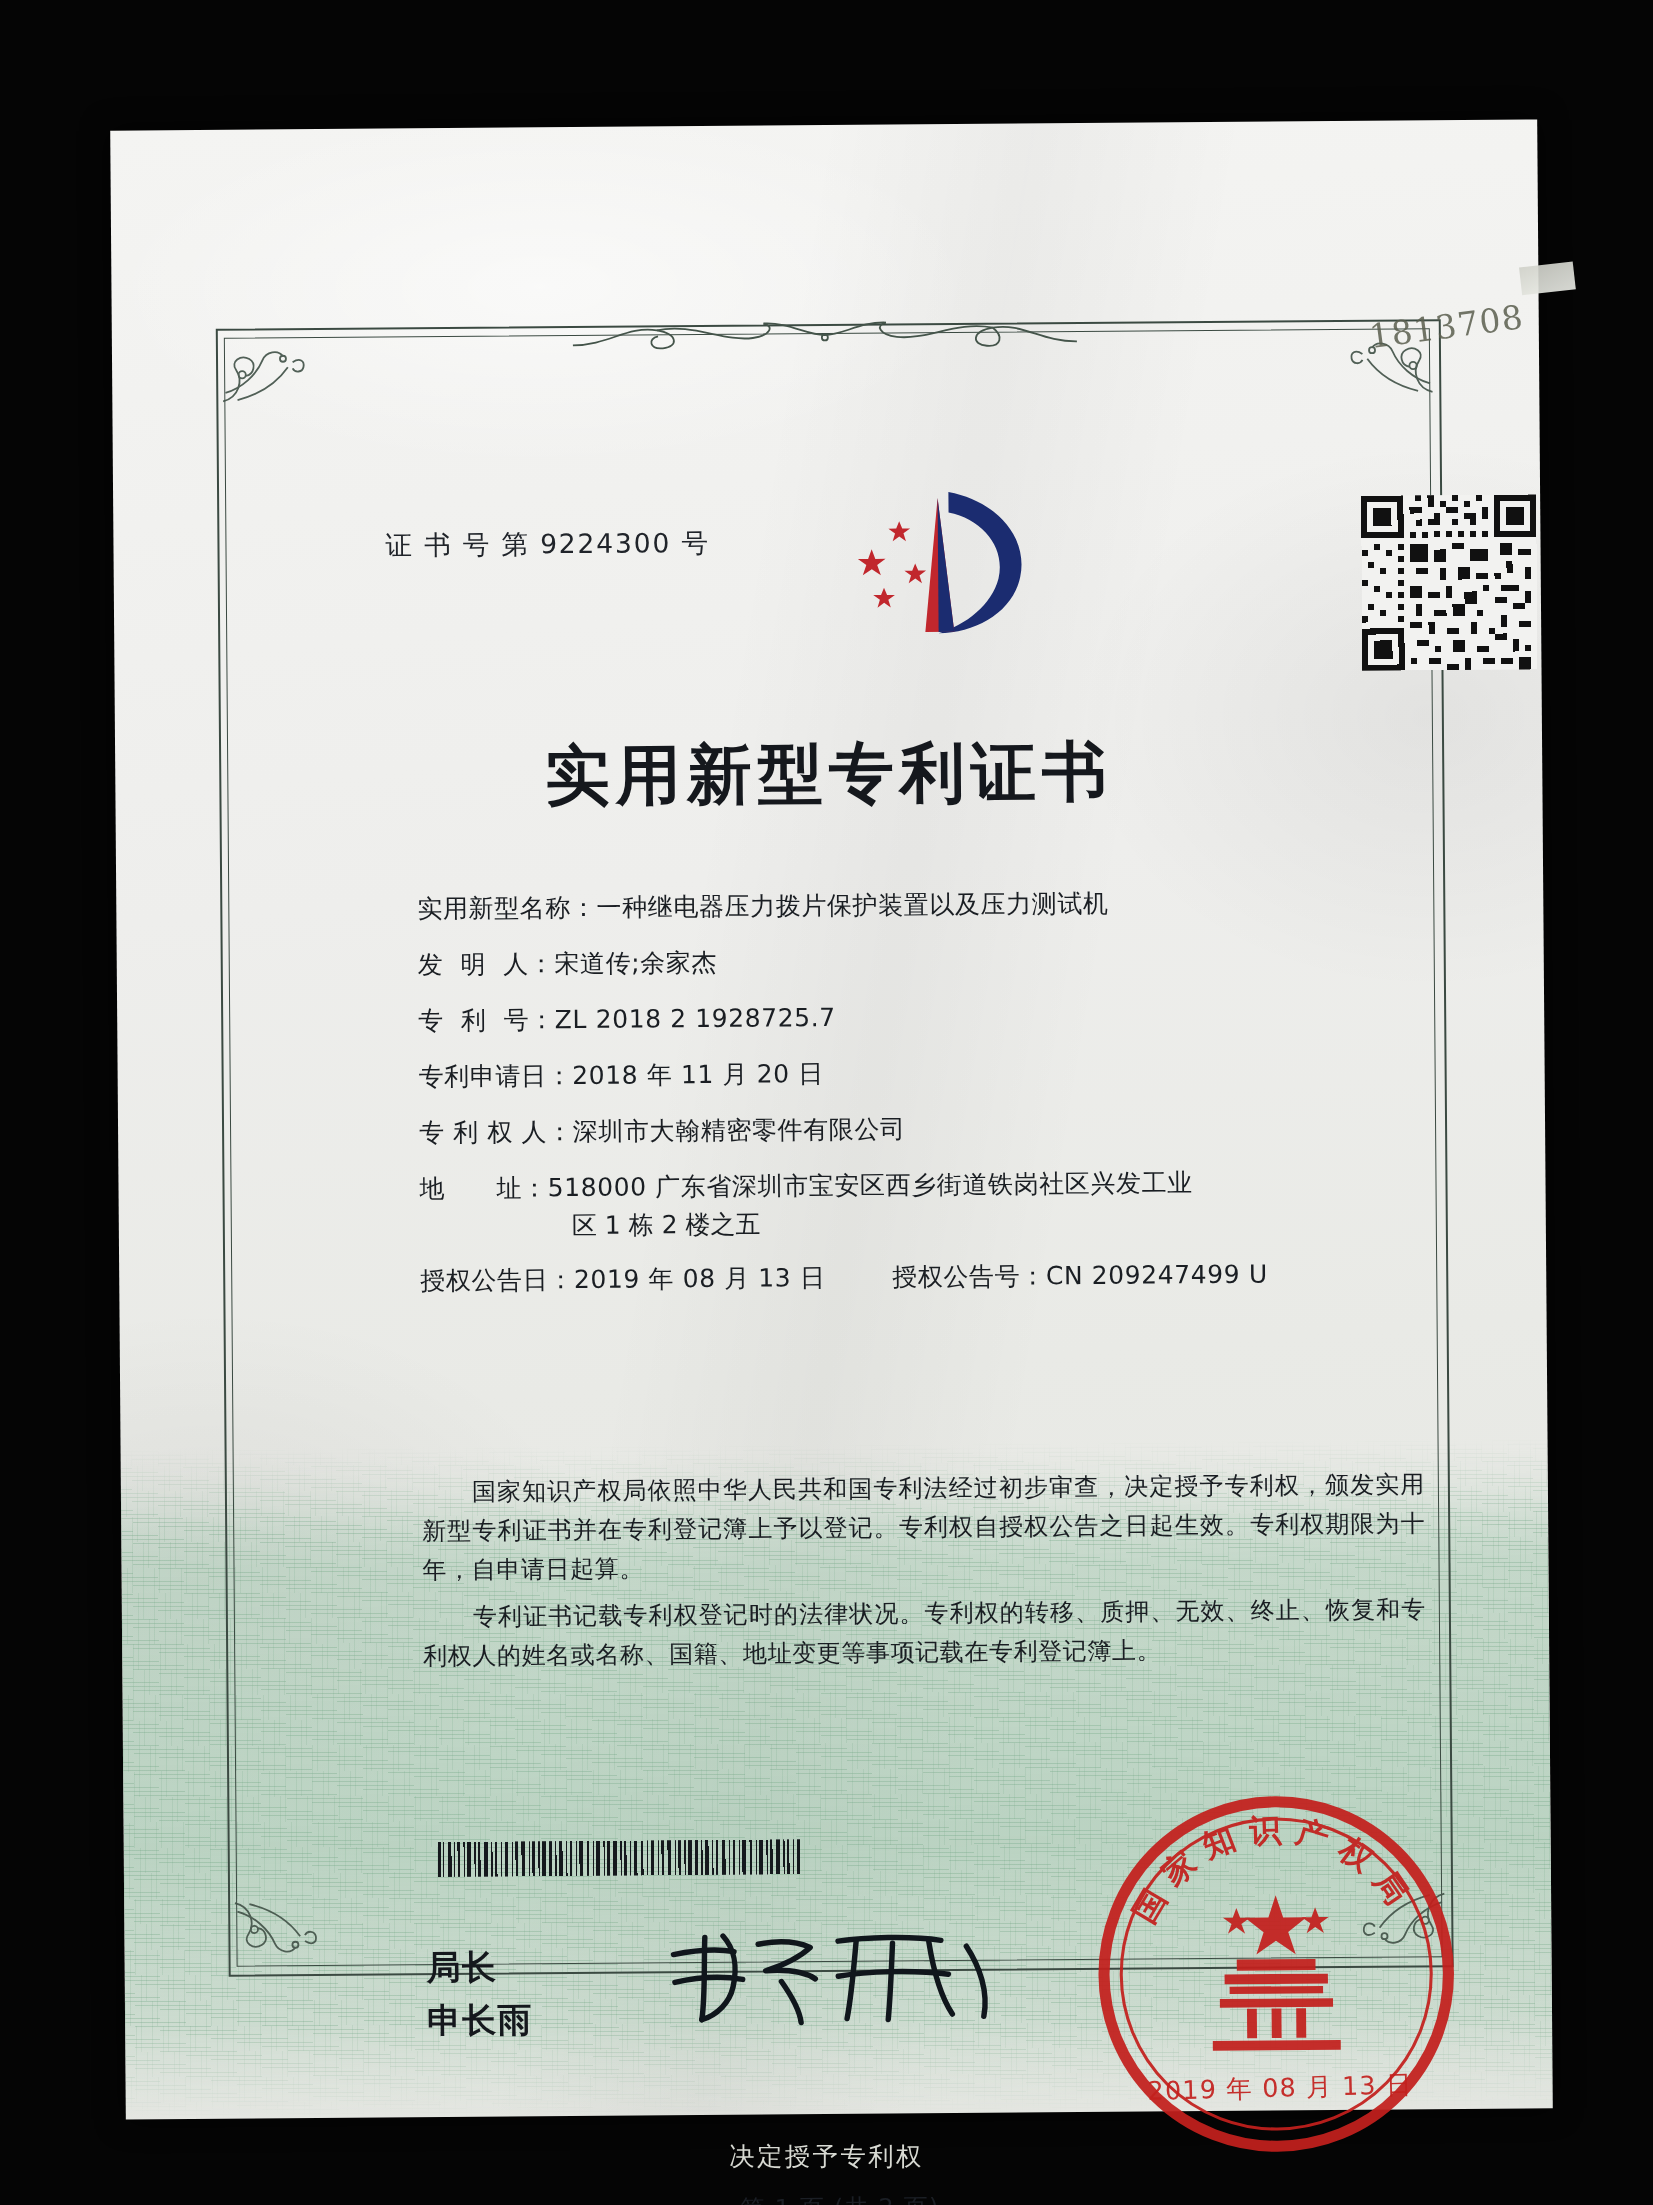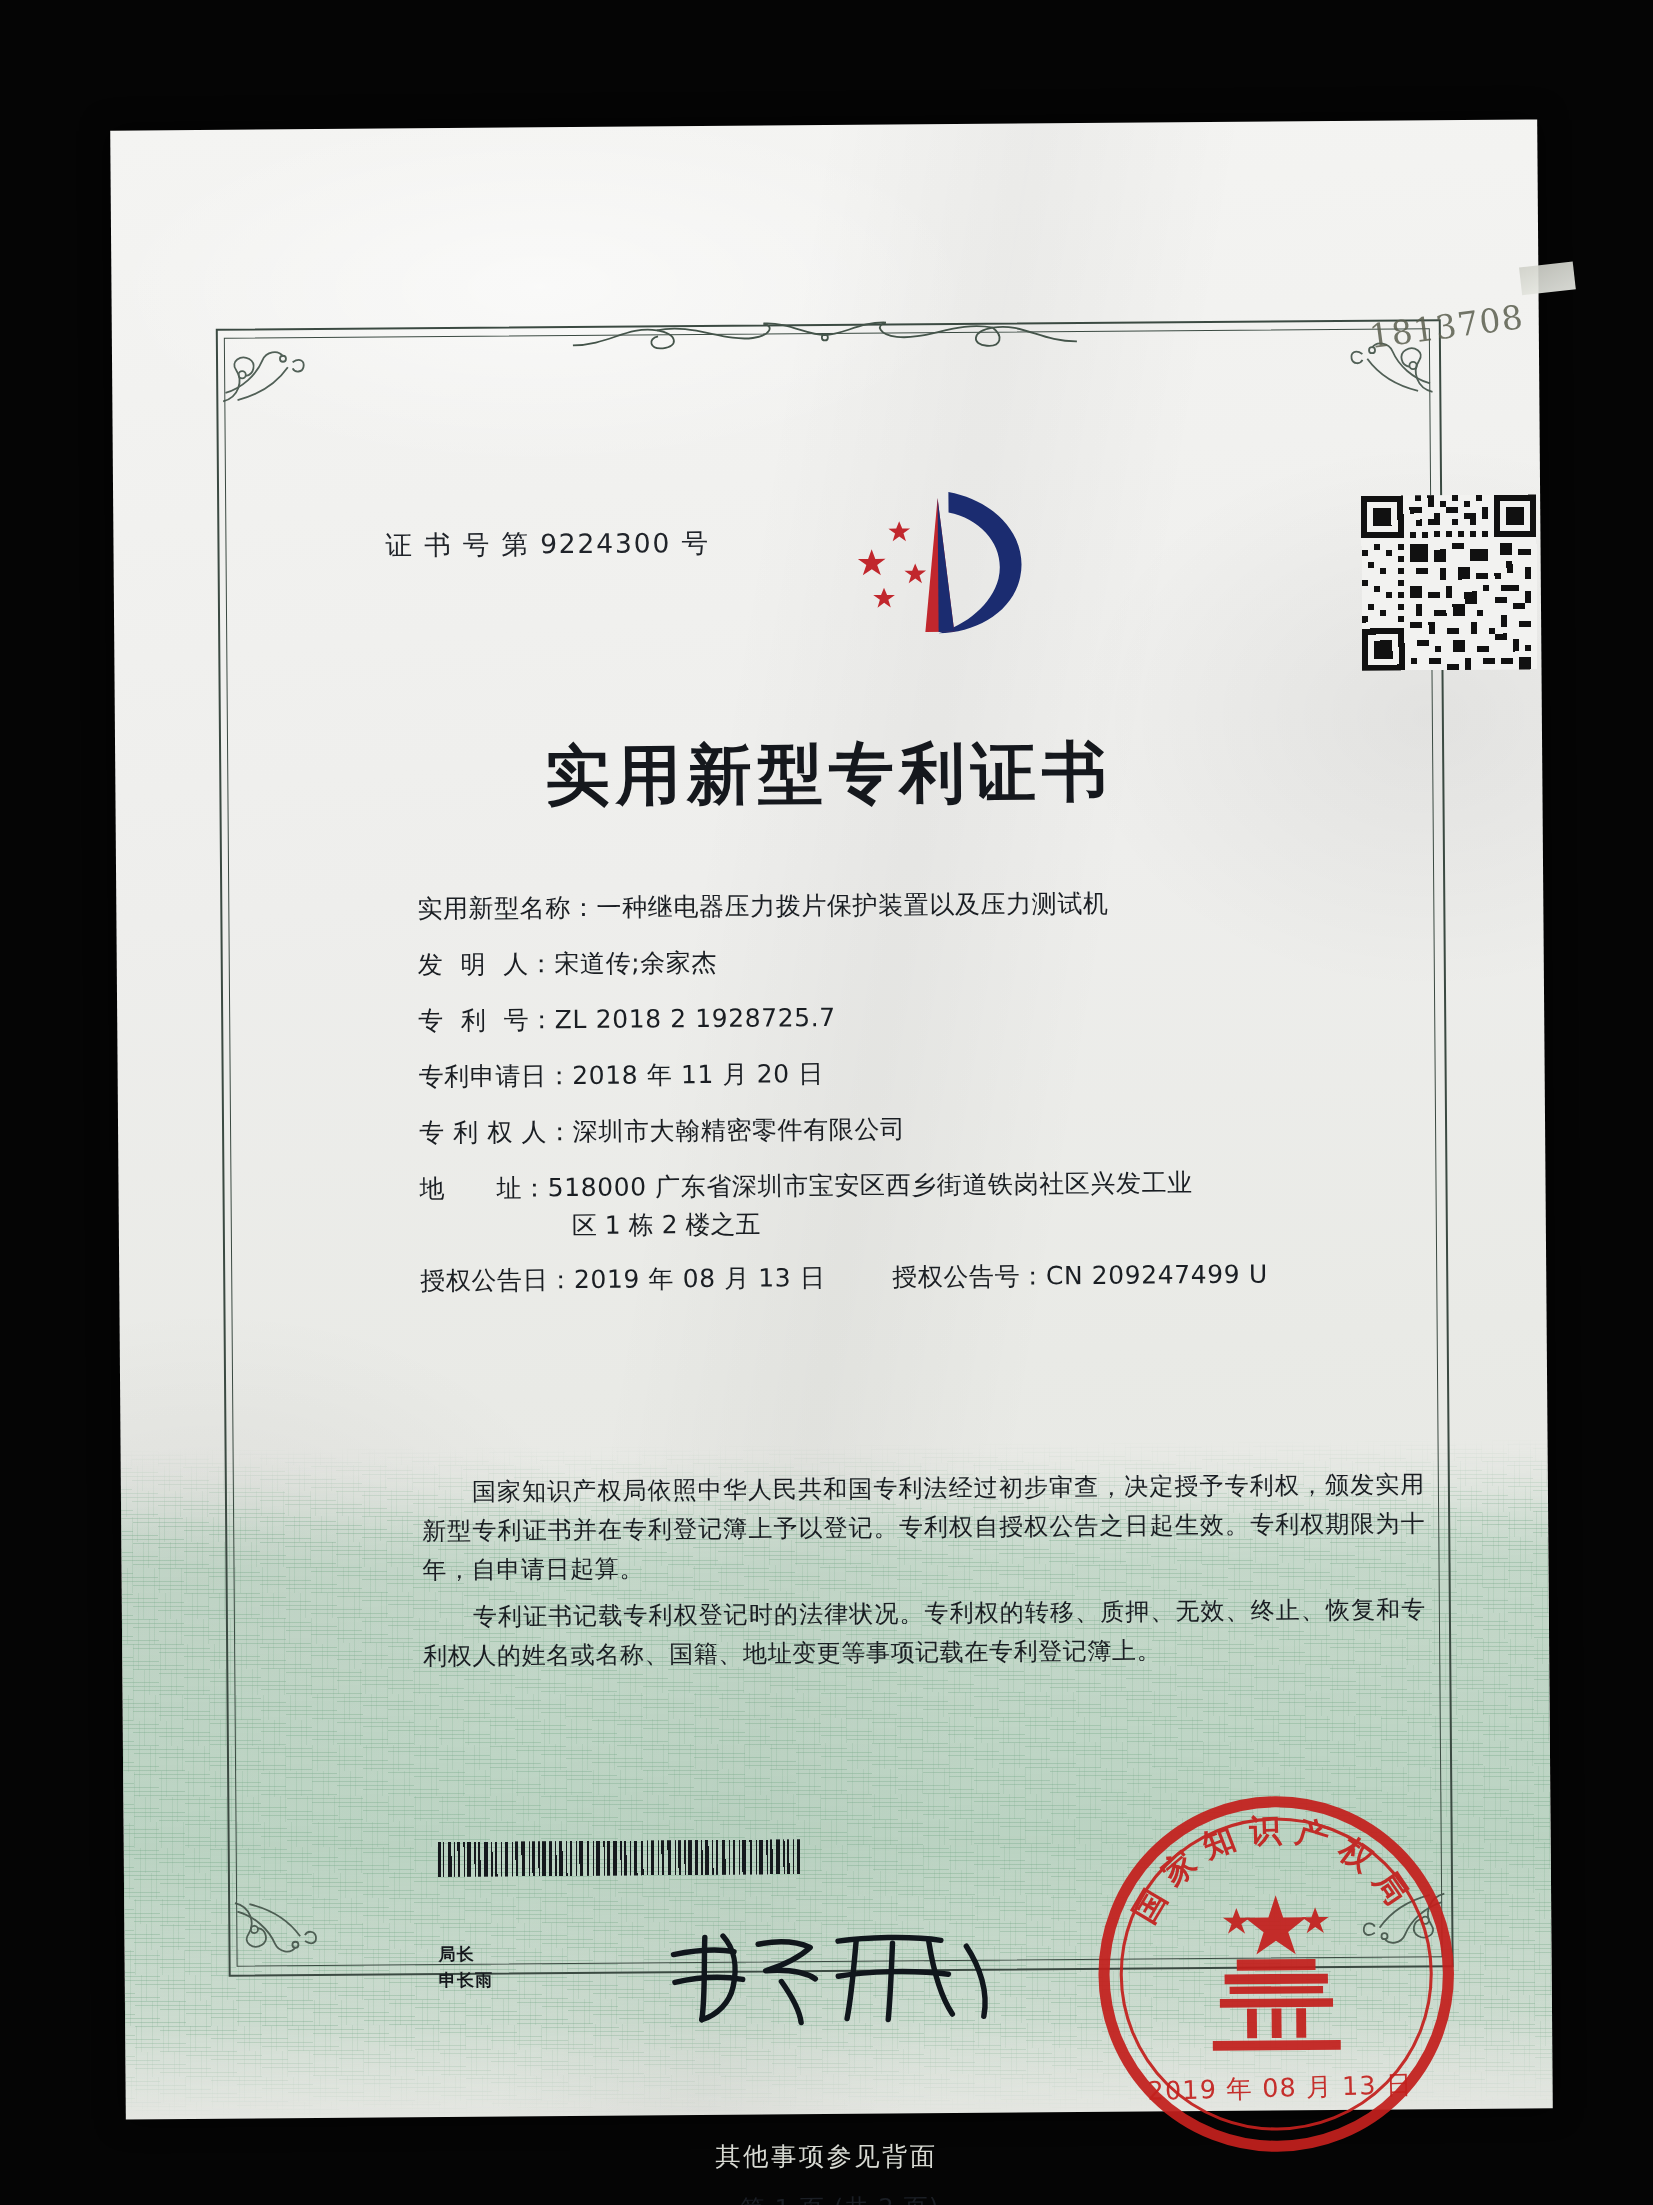--- a/index.html
+++ b/index.html
@@ -210,23 +210,23 @@
   #barcode {
     position: absolute;
     left: 314px; top: 1714px;
     width: 363px; height: 35px;
   }
   #barcode svg { width: 100%; height: 100%; display: block; }
 
   
   #sig-labels {
     position: absolute;
-    left: 314px; top: 1814px;
+    left: 302px; top: 1814px;
     font-family: Liberation Serif, serif;
-    font-size: 17px;
+    font-size: 34px;
     color: #15181d;
     line-height: 1.55;
     letter-spacing: 1.2px;
     font-weight: bold;
   }
   #signature {
     position: absolute;
     left: 532px; top: 1798px;
     width: 351px; height: 109px;
     color: #10161c;
@@ -578,15 +578,15 @@
         <text font-family="&quot;DejaVu Sans&quot;, sans-serif" font-size="26" font-weight="bold" fill="#c3201d" letter-spacing="10">
           <textPath href="#sealarc" startOffset="12%">国家知识产权局</textPath>
         </text>
       </svg>
     </div>
     <div id="seal-date">2019 年 08 月 13 日</div>
 
     <div id="page-num">第 1 页 (共 2 页)</div>
   </div>
 
-  <div id="back-note-outer">其他事项参见背面</div>
+  <div id="back-note-outer">决定授予专利权</div>
 </div>
 
 
 </body></html>

